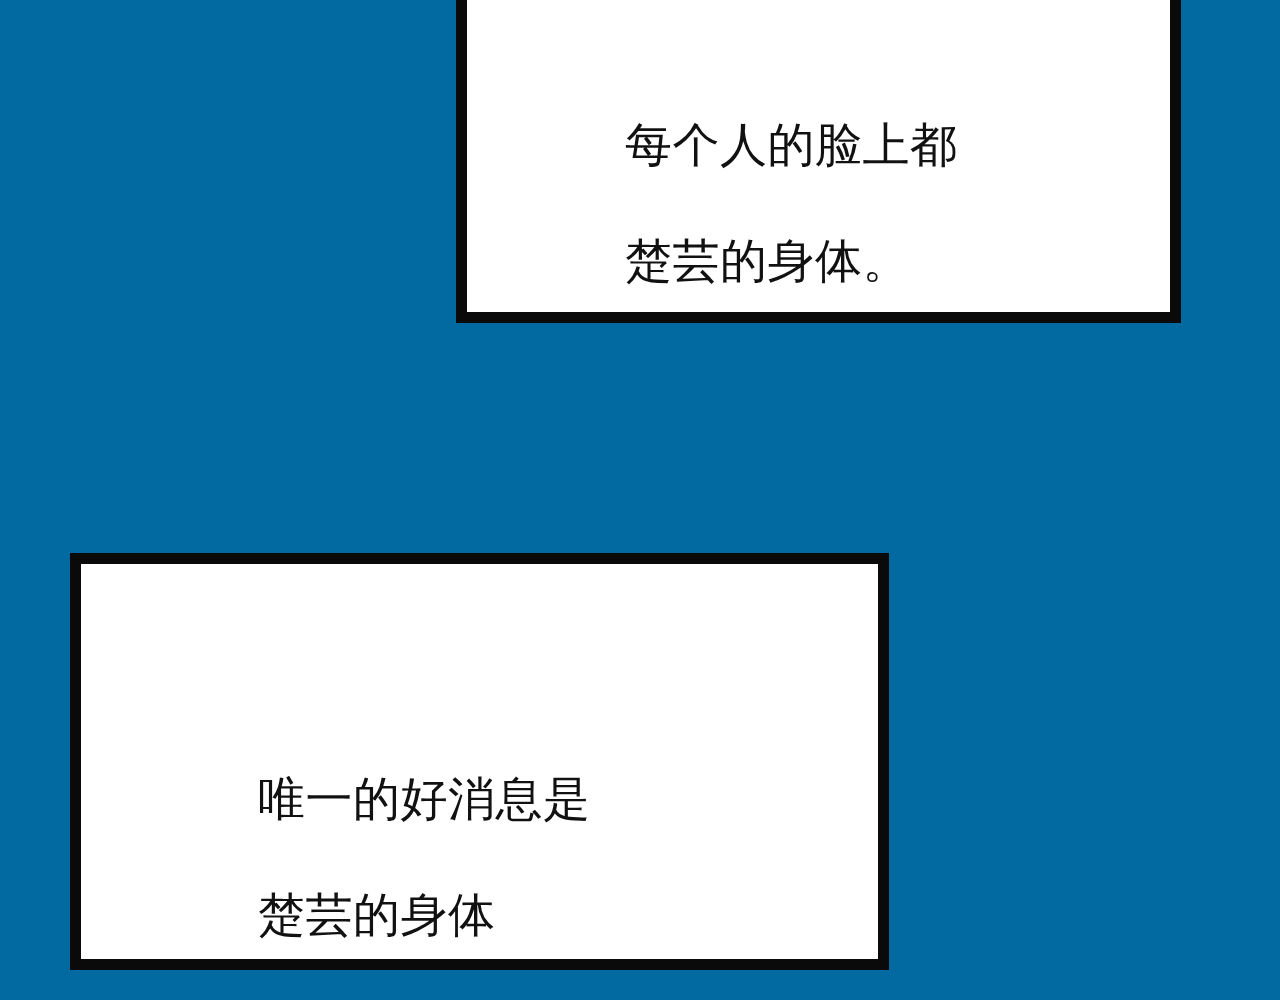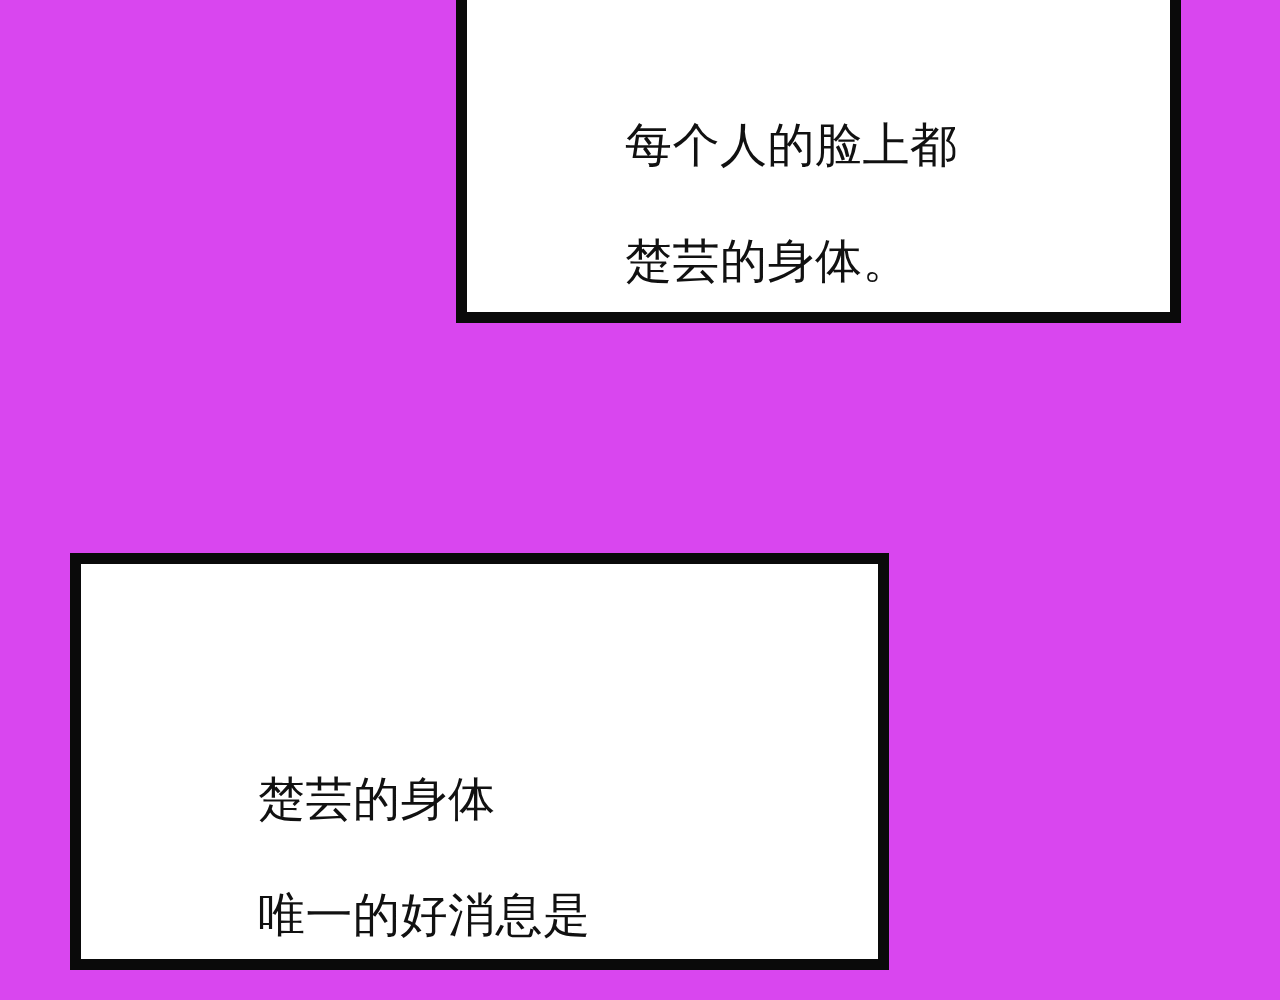--- a/index.html
+++ b/index.html
@@ -11,21 +11,21 @@
     width: 1280px;
     height: 1000px;
     position: relative;
     overflow: hidden;
     font-family: "Liberation Sans", "DejaVu Sans", sans-serif;
   }
 
   .page {
     position: absolute;
     inset: 0;
-    background: #d946ef;
+    background: #0369a1;
   }
 
   
   .panel {
     position: absolute;
     box-sizing: border-box;
     background: #ffffff;
     border: 11px solid #0a0a0a;
   }
 
@@ -81,19 +81,19 @@
 
   <div class="panel panel-top">
     <div class="caption caption-top">
       <span class="line">每个人的脸上都</span>
       <span class="line">楚芸的身体。</span>
     </div>
   </div>
 
   <div class="panel panel-bottom">
     <div class="caption caption-bottom">
+      <span class="line">唯一的好消息是</span>
       <span class="line">楚芸的身体</span>
-      <span class="line">唯一的好消息是</span>
       
     </div>
   </div>
 
 </div>
 
 </body></html>

